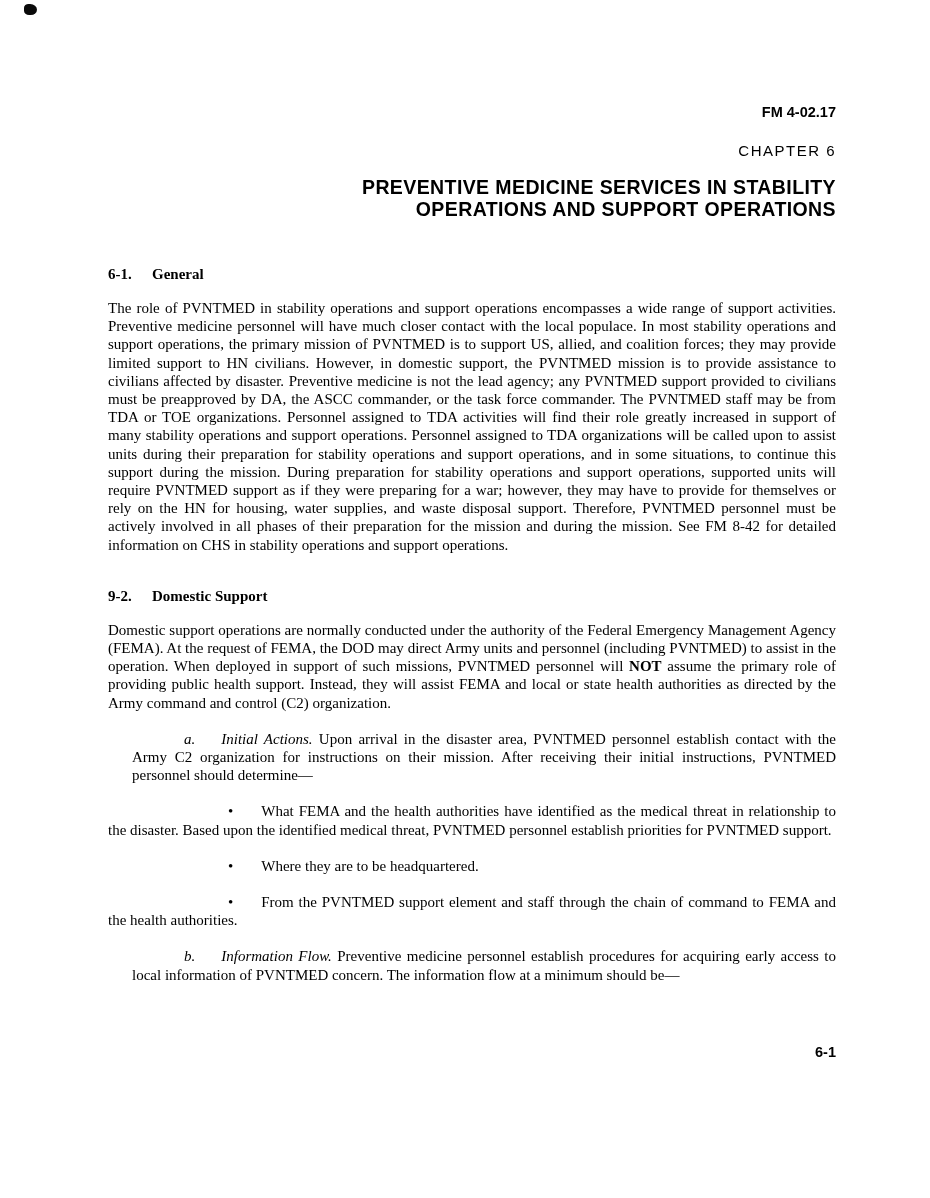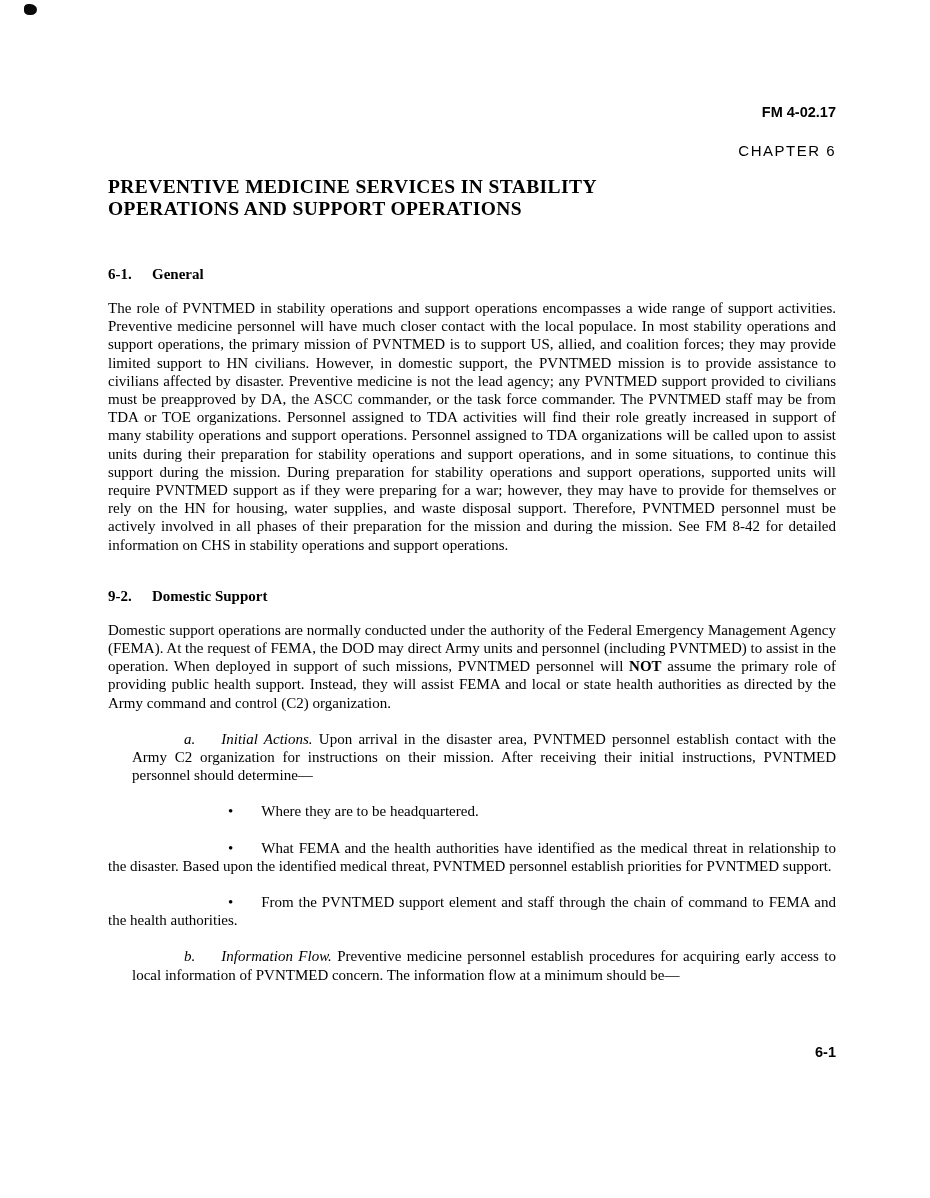--- a/index.html
+++ b/index.html
@@ -29,22 +29,22 @@
     margin-bottom:22px;
   }
   .chapter {
     text-align:right;
     font-family:"Liberation Sans", sans-serif;
     font-size:15px;
     letter-spacing:1.5px;
     margin-bottom:17px;
   }
   .title {
-    text-align:left;
-    font-family:Liberation Serif, serif;
+    text-align:right;
+    font-family:Liberation Sans, sans-serif;
     font-weight:bold;
     font-size:19.5px;
     line-height:22px;
     letter-spacing:0.4px;
     margin-bottom:46px;
   }
   .sec-head {
     font-weight:bold;
     font-size:15px;
     margin:34px 0 16px 0;
@@ -87,23 +87,23 @@
   <div class="sec-head"><span class="sec-num">6-1.</span><span>General</span></div>
 
   <p class="para">The role of PVNTMED in stability operations and support operations encompasses a wide range of support activities.  Preventive medicine personnel will have much closer contact with the local populace.  In most stability operations and support operations, the primary mission of PVNTMED is to support US, allied, and coalition forces; they may provide limited support to HN civilians.  However, in domestic support, the PVNTMED mission is to provide assistance to civilians affected by disaster.  Preventive medicine is not the lead agency; any PVNTMED support provided to civilians must be preapproved by DA, the ASCC commander, or the task force commander.  The PVNTMED staff may be from TDA or TOE organizations.  Personnel assigned to TDA activities will find their role greatly increased in support of many stability operations and support operations.  Personnel assigned to TDA organizations will be called upon to assist units during their preparation for stability operations and support operations, and in some situations, to continue this support during the mission.  During preparation for stability operations and support operations, supported units will require PVNTMED support as if they were preparing for a war; however, they may have to provide for themselves or rely on the HN for housing, water supplies, and waste disposal support.  Therefore, PVNTMED personnel must be actively involved in all phases of their preparation for the mission and during the mission.  See FM 8-42 for detailed information on CHS in stability operations and support operations.</p>
 
   <div class="sec-head"><span class="sec-num">9-2.</span><span>Domestic Support</span></div>
 
   <p class="para"><span>Domestic support operations are normally conducted under the authority of the Federal Emergency Management Agency (FEMA).  At the request of FEMA, the DOD may direct Army units and personnel (including PVNTMED) to assist in the operation.  When deployed in support of such missions, PVNTMED personnel will </span><span class="b">NOT</span><span> assume the primary role of providing public health support.  Instead, they will assist FEMA and local or state health authorities as directed by the Army command and control (C2) organization.</span></p>
 
   <p class="para subpara"><span class="i">a.</span><span class="tab"></span><span class="i">Initial Actions.</span><span>  Upon arrival in the disaster area, PVNTMED personnel establish contact with the Army C2 organization for instructions on their mission.  After receiving their initial instructions, PVNTMED personnel should determine—</span></p>
 
+  <p class="para bullet"><span>•</span><span class="btab"></span><span>What FEMA and the health authorities have identified as the medical threat in relationship to the disaster.  Based upon the identified medical threat, PVNTMED personnel establish priorities for PVNTMED support.</span></p>
+
   <p class="para bullet"><span>•</span><span class="btab"></span><span>Where they are to be headquartered.</span></p>
-
-  <p class="para bullet"><span>•</span><span class="btab"></span><span>What FEMA and the health authorities have identified as the medical threat in relationship to the disaster.  Based upon the identified medical threat, PVNTMED personnel establish priorities for PVNTMED support.</span></p>
 
   <p class="para bullet"><span>•</span><span class="btab"></span><span>From the PVNTMED support element and staff through the chain of command to FEMA and the health authorities.</span></p>
 
   <p class="para subpara"><span class="i">b.</span><span class="tab"></span><span class="i">Information Flow.</span><span>  Preventive medicine personnel establish procedures for acquiring early access to local information of PVNTMED concern.  The information flow at a minimum should be—</span></p>
 
   <div class="page-num">6-1</div>
 
 </div>
 
 </body></html>

